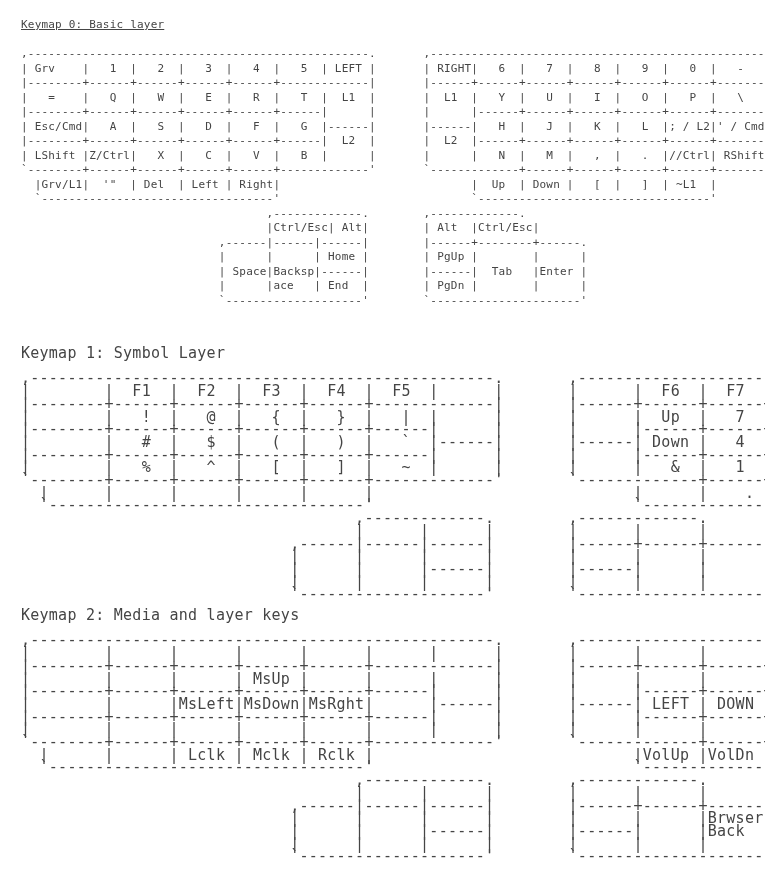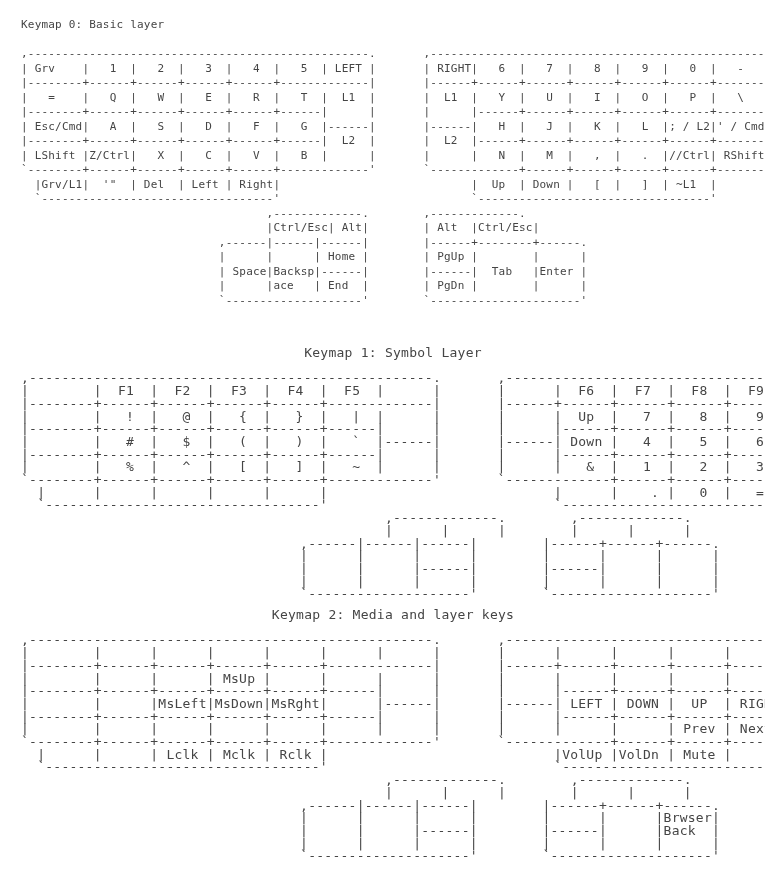--- a/index.html
+++ b/index.html
@@ -23,26 +23,25 @@
     color: #454545;
   }
   .section { margin: 0; }
   
   .section-0 pre {
     font-size: 11px;
     line-height: 14.5px;
     letter-spacing: 0.2px;
   }
   .section-1 pre, .section-2 pre {
-    font-size: 13px;
+    font-size: 15px;
     line-height: 12.7px;
     letter-spacing: 0.25px;
-    text-align: center;
   }
-  .section-0 .section-title { margin-bottom: 14.5px; }
+  .section-0 .section-title { margin-bottom: 14.5px; text-decoration: underline; }
   .section-1 .section-title, .section-2 .section-title { margin-bottom: 12.7px; }
   .section-0 { margin-bottom: 39px; }
   .section-1 { margin-bottom: 8px; }
 </style>
 </head>
 <body>
 
 <div class="section section-0">
   <pre class="section-title">Keymap 0: Basic layer</pre>
   <pre class="section-art">,--------------------------------------------------.       ,--------------------------------------------------.

